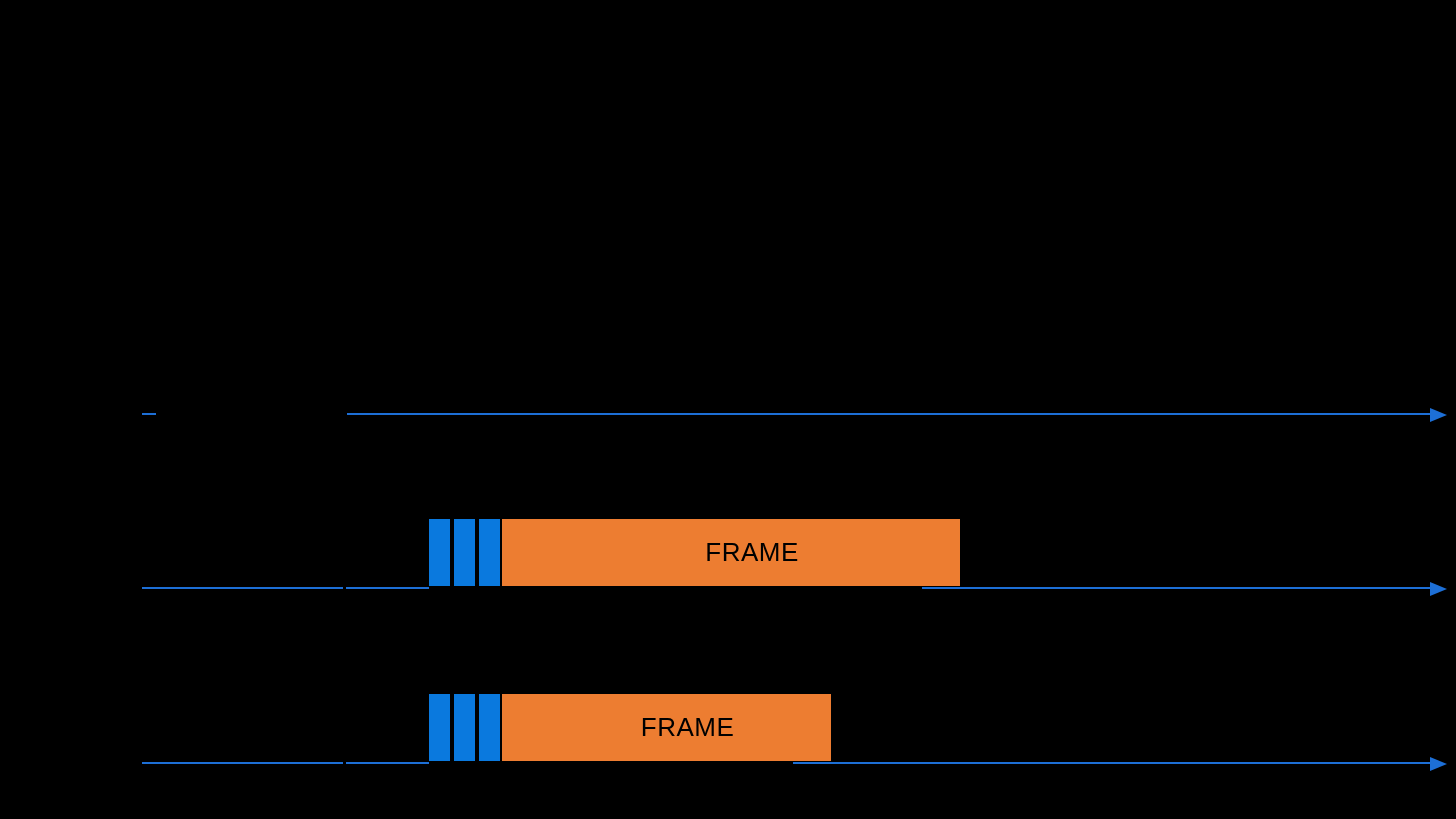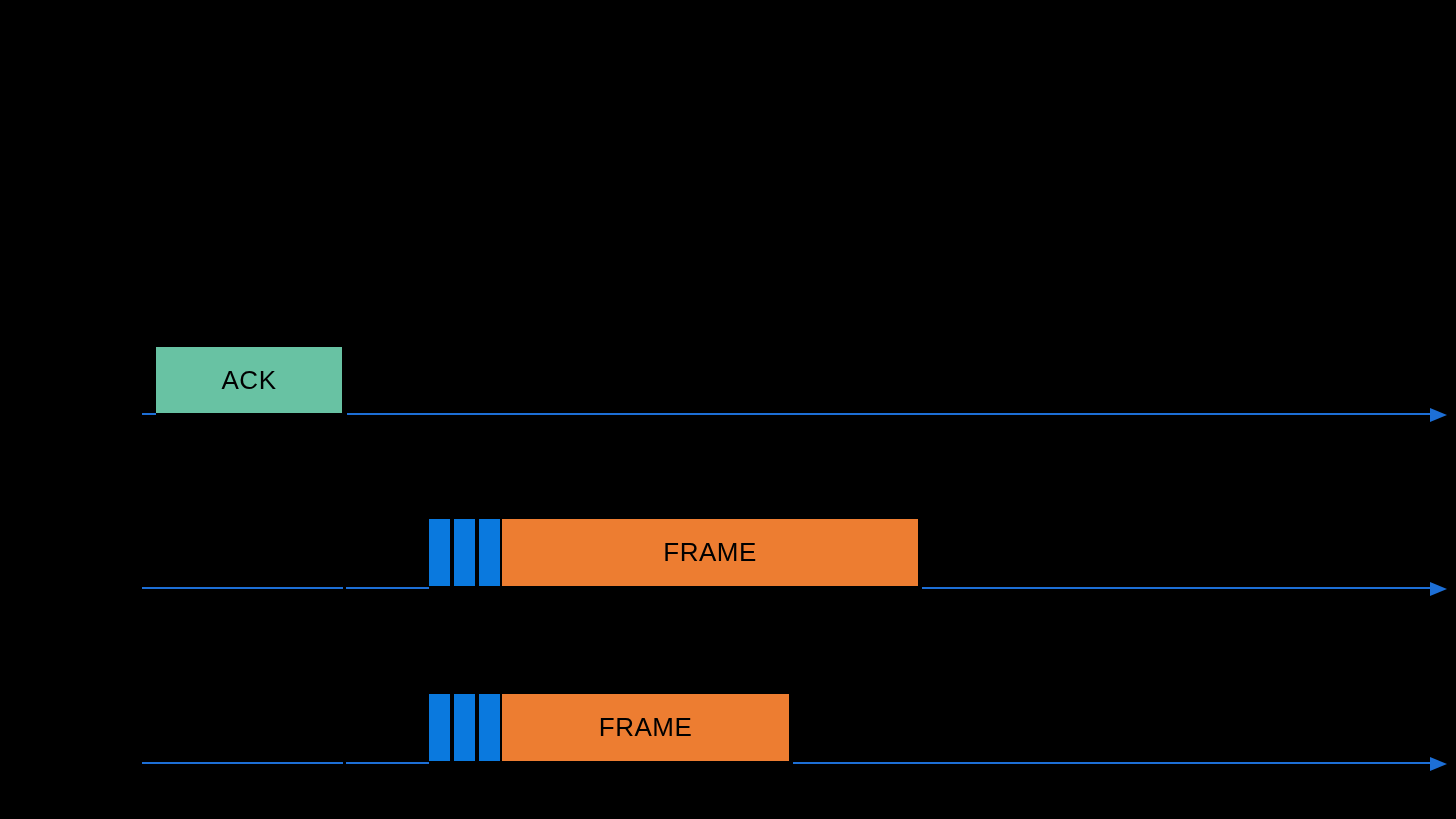--- a/index.html
+++ b/index.html
@@ -39,21 +39,21 @@
     align-items:center;
     justify-content:center;
     color:var(--box-text);
     font-size:26px;
     letter-spacing:0.5px;
   }
   .ack{
     left:156px;top:347px;width:186px;height:66px;
     background:var(--ack-box);
   }
-  .frame{background:var(--frame-box);}
+  .frame{background:var(--frame-box);padding-left:42px;}
   .frame.row2{left:502px;top:519px;width:416px;height:67px;}
   .frame.row3{left:502px;top:694px;width:287px;height:67px;}
   
   .slot{
     position:absolute;
     width:21px;height:67px;
     background:var(--backoff-slot);
   }
   .slot.s1{left:429px;}
   .slot.s2{left:454px;}
@@ -77,23 +77,20 @@
   .r3.head{left:1430px;top:757px;}
 </style>
 </head>
 <body>
 
 <div class="canvas">
 
   <div class="tl-seg r1 a"></div>
   <div class="tl-seg r1 b"></div>
   <div class="arrowhead r1 head"></div>
-  <div class="box ack">
-    <span>ACK</span>
-  </div>
 
   <div class="tl-seg r2 a"></div>
   <div class="tl-seg r2 b"></div>
   <div class="tl-seg r2 c"></div>
   <div class="arrowhead r2 head"></div>
   <div class="row2-slots">
     <div class="slot s1"></div>
     <div class="slot s2"></div>
     <div class="slot s3"></div>
   </div>

